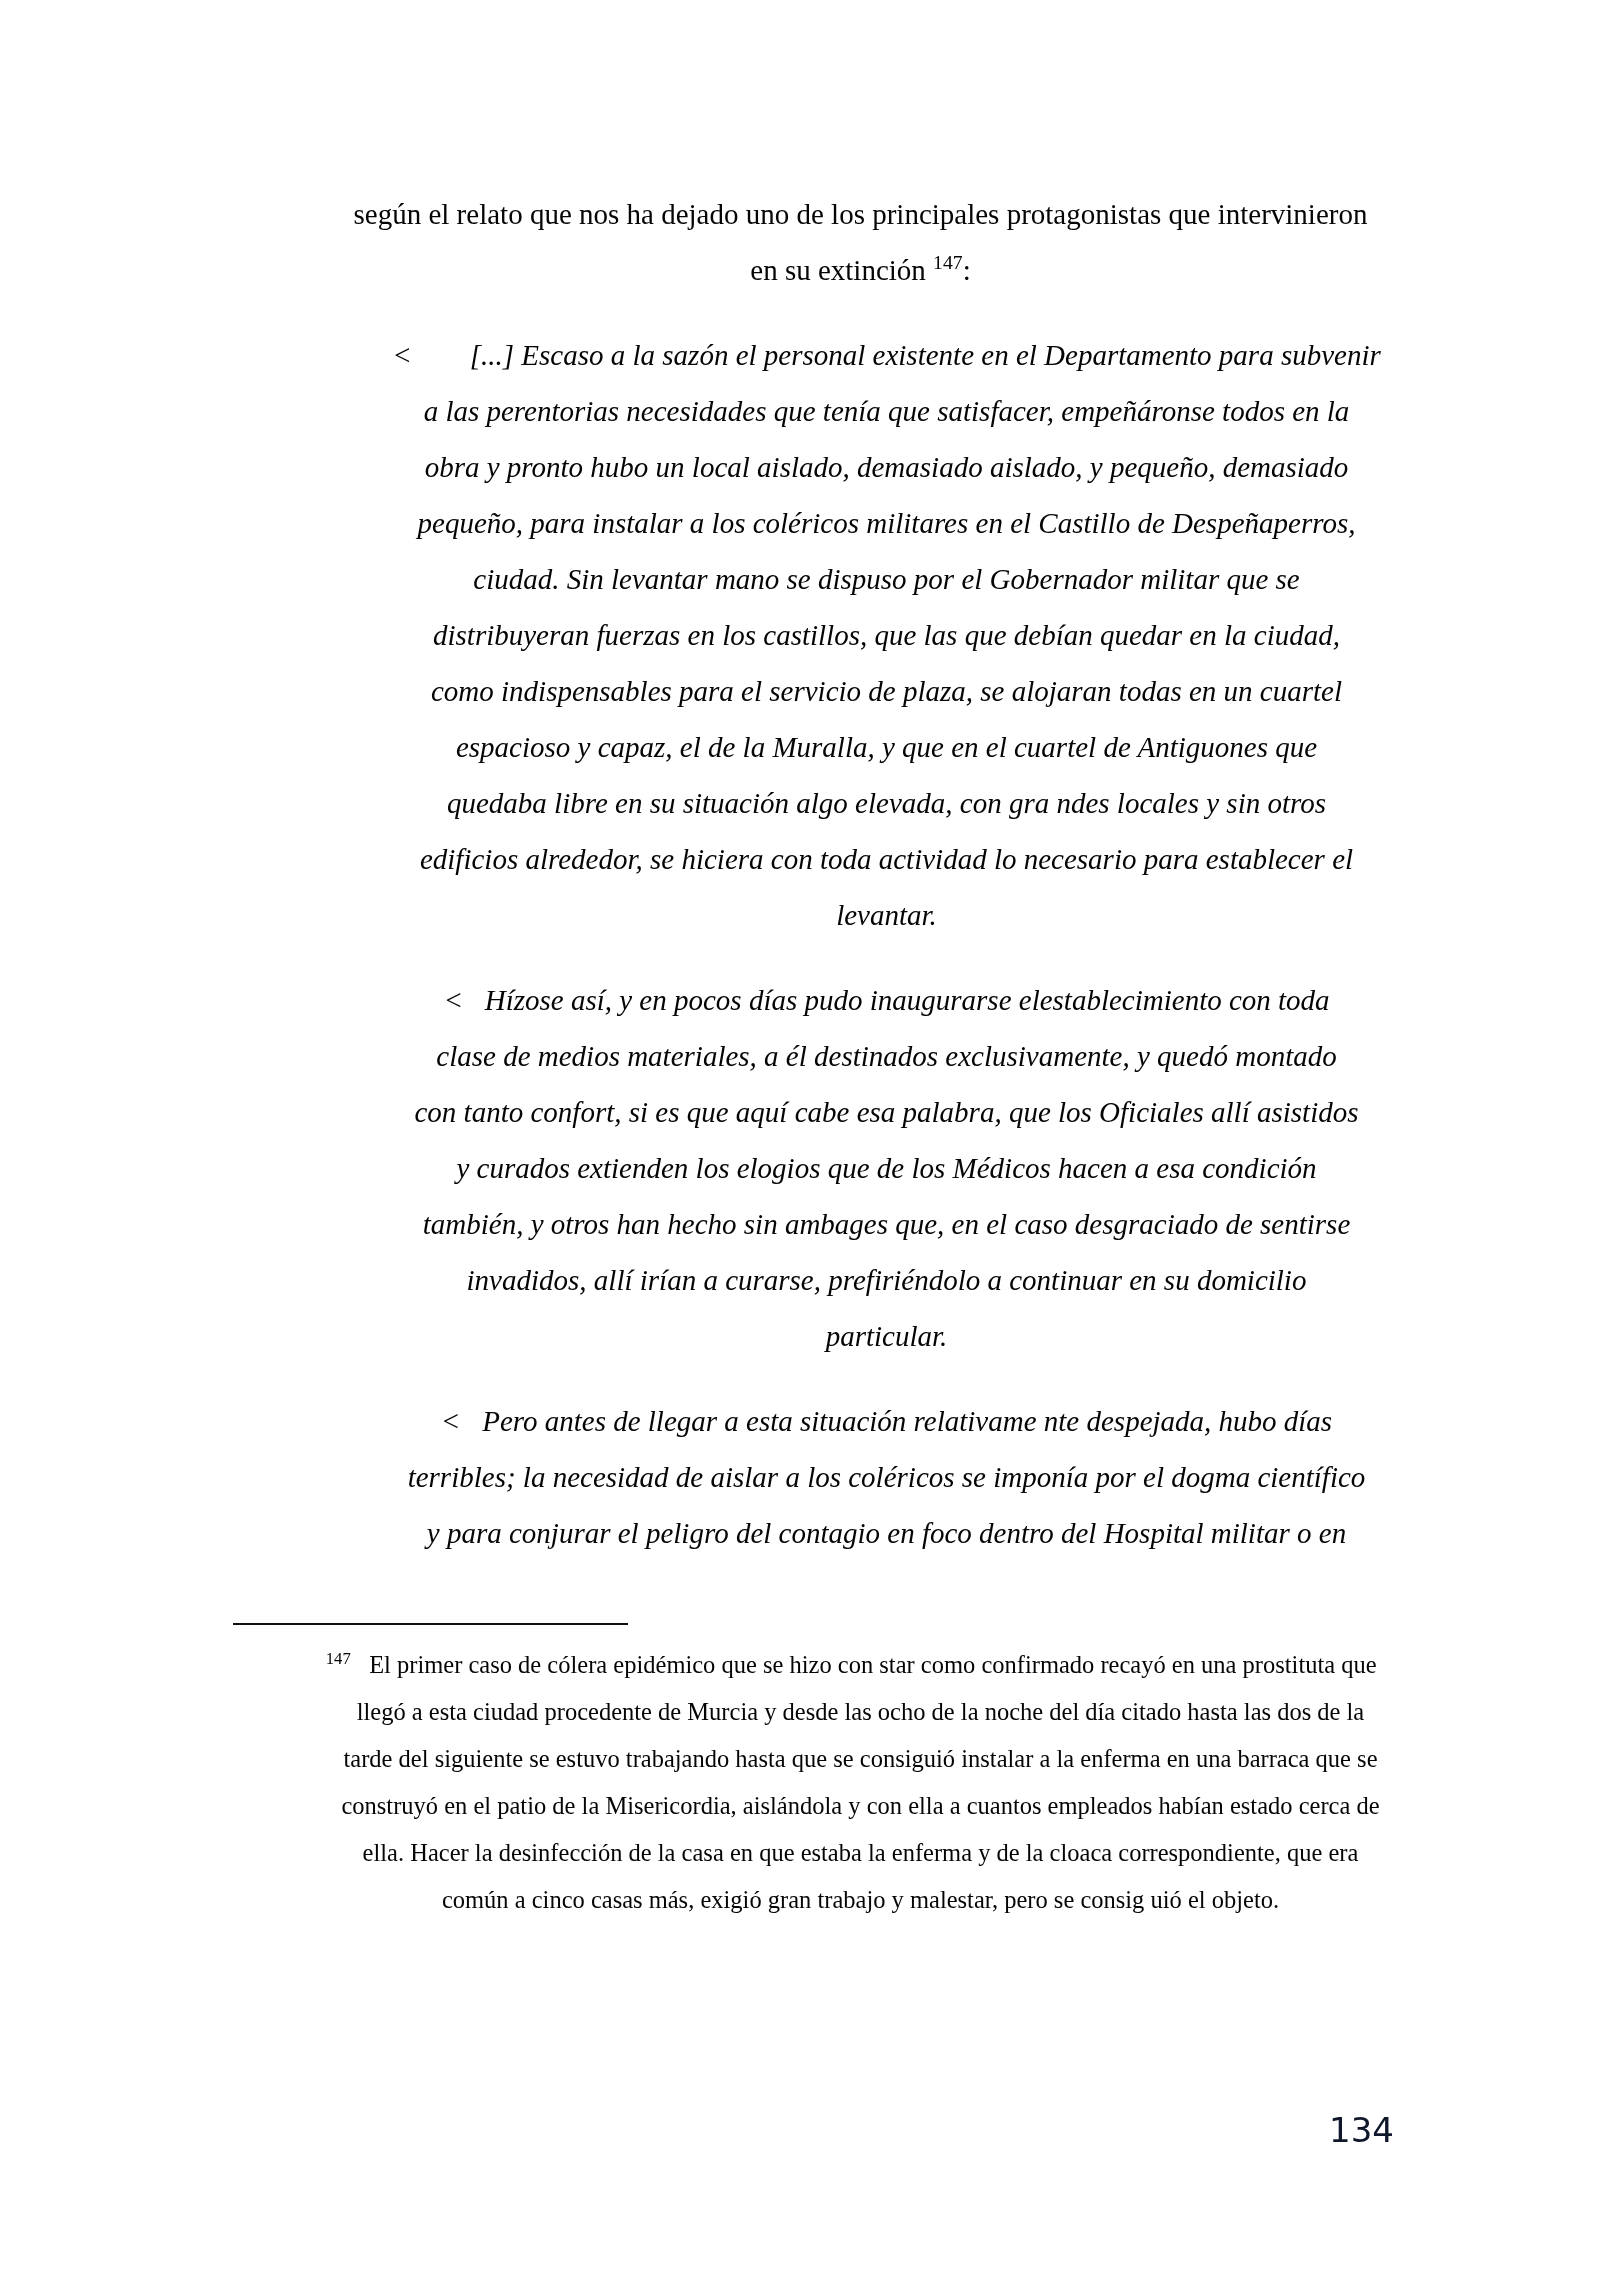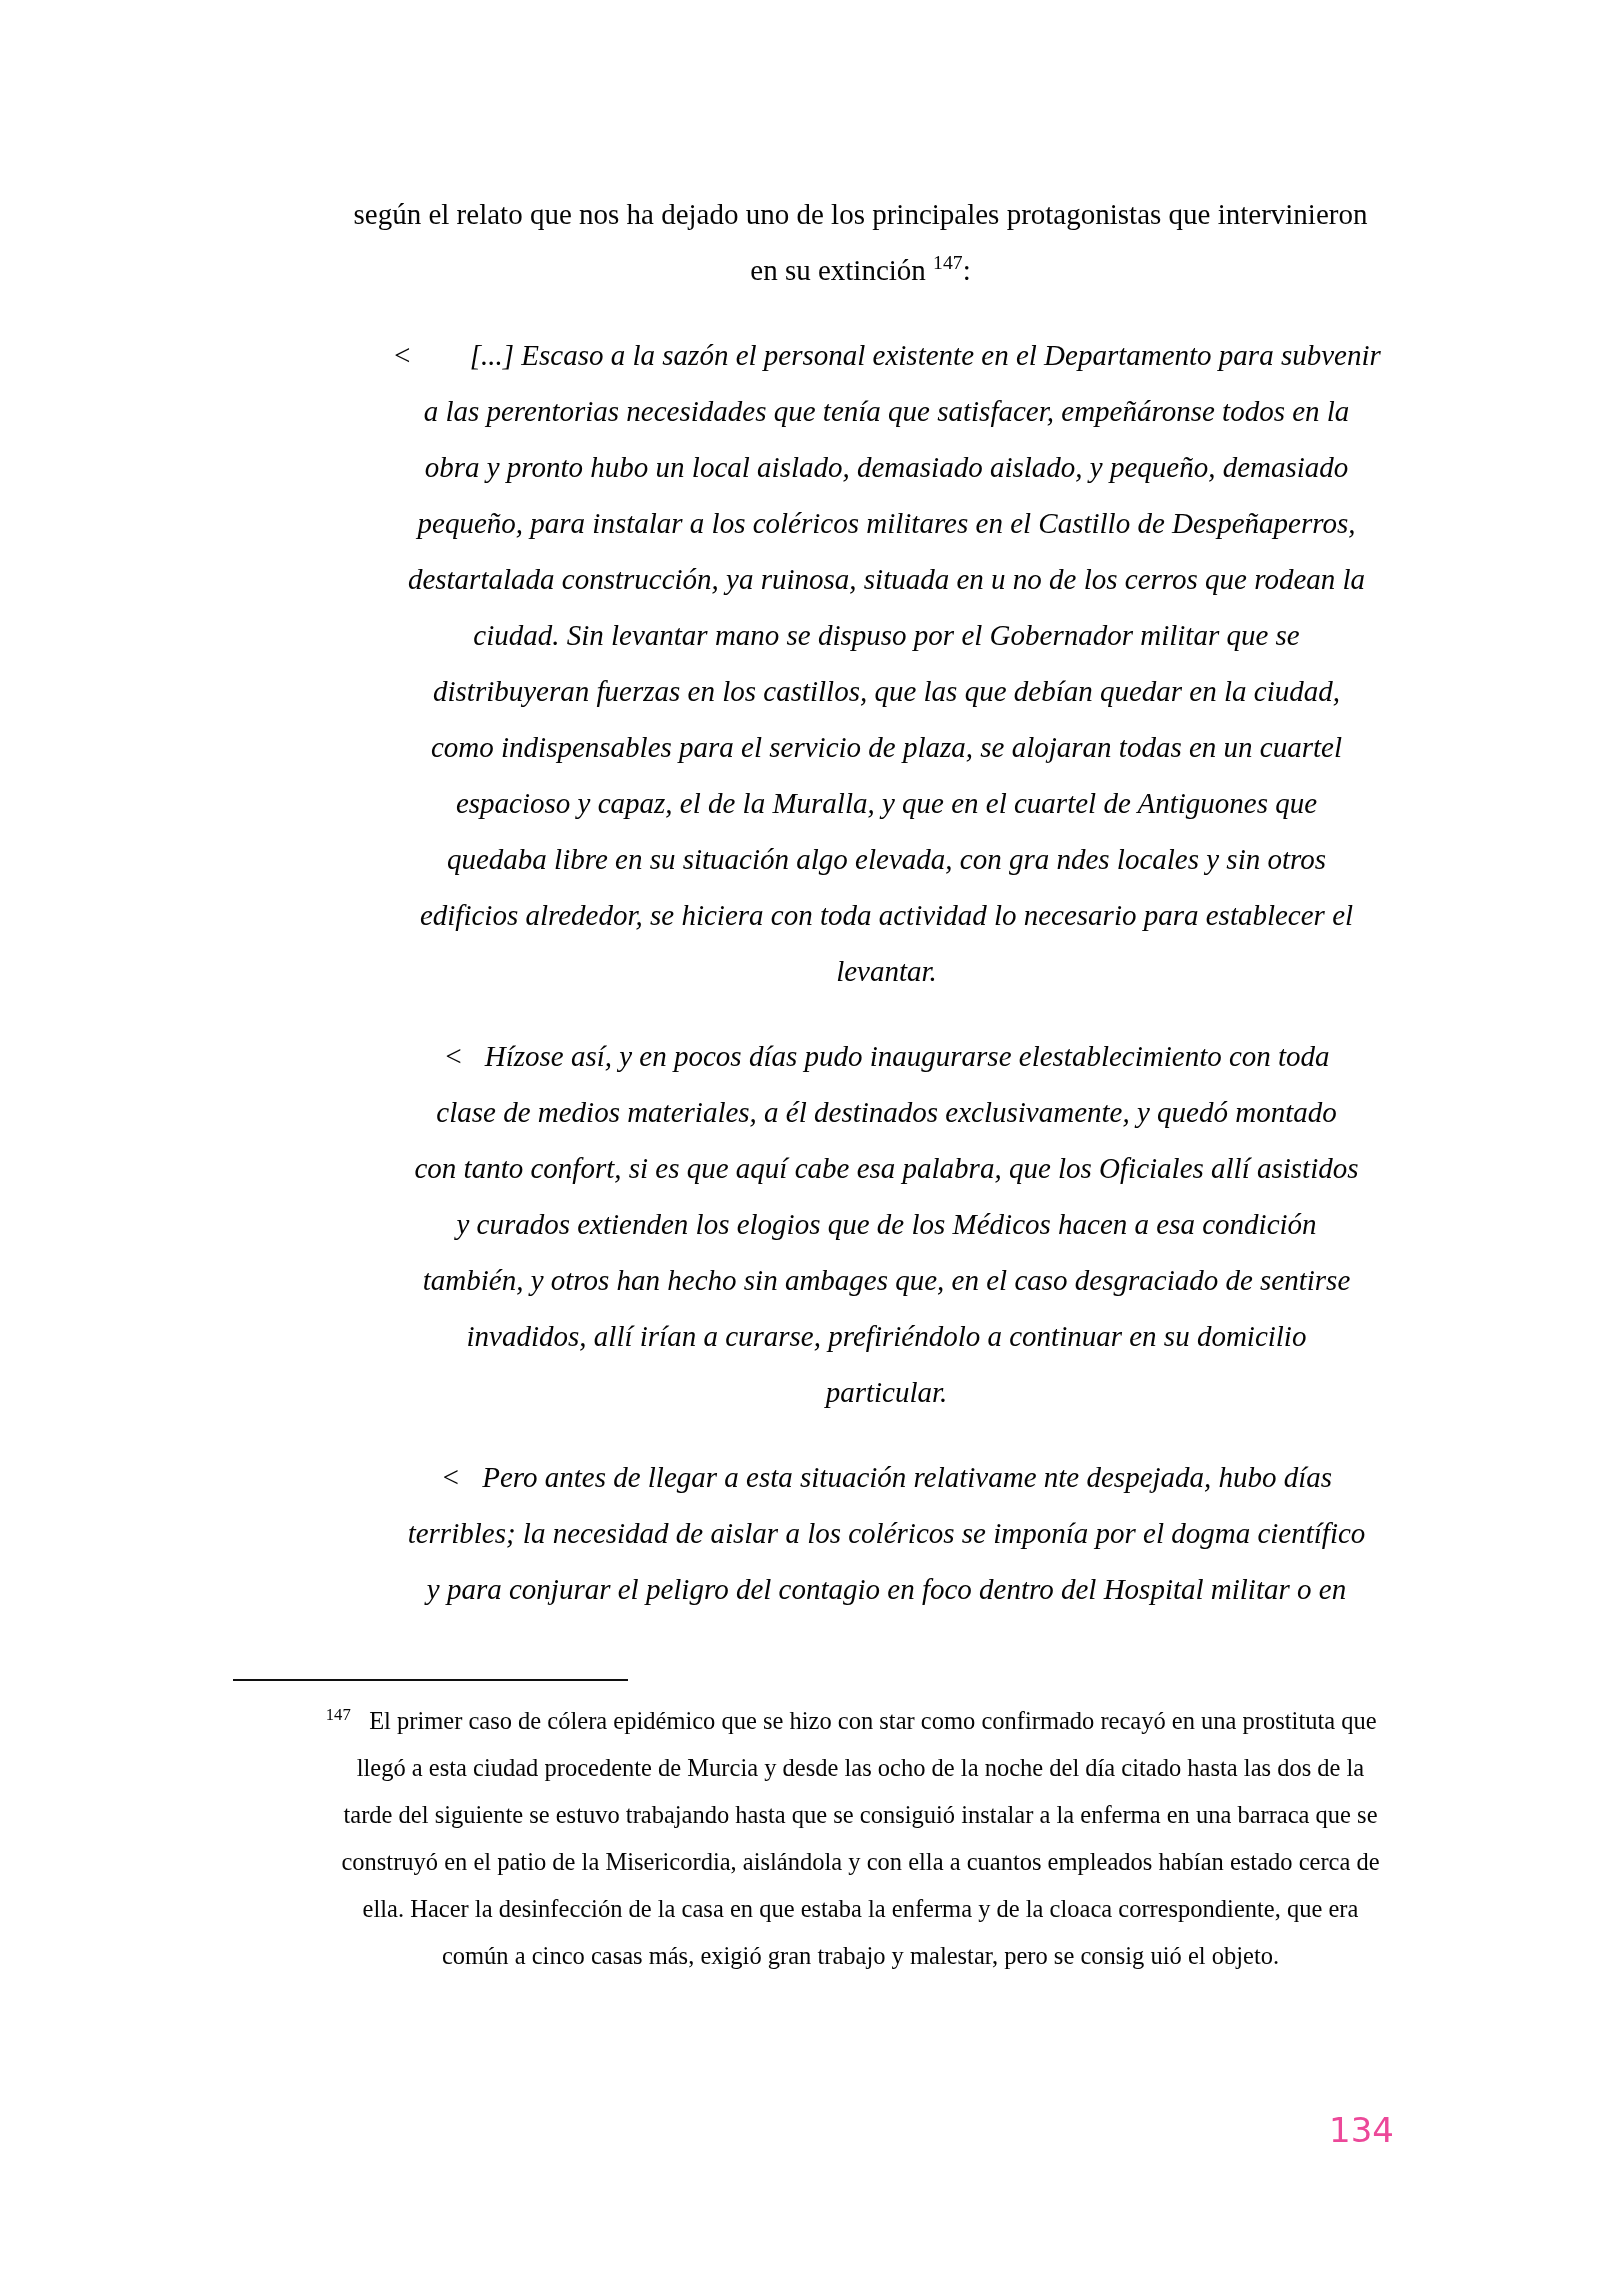--- a/index.html
+++ b/index.html
@@ -50,38 +50,37 @@
     line-height: 47px;
     height: 47px;
   }
   .footnote .line:first-child { margin-left: -18.6px; }
   .page-number {
     position: absolute;
     top: 2110px;
     right: 226px;
     font-family: "DejaVu Sans", "Liberation Sans", sans-serif;
     font-size: 34px;
-    color: #ec4899;
+    color: #0f172a;
   }
 </style>
 </head>
 <body>
 
 <div class="content">
   <div class="paragraph intro">
       <div class="line">según el relato que nos ha dejado uno de los principales protagonistas que intervinieron</div>
       <div class="line">en su extinción <sup>147</sup>:</div>
     </div>
 
   <div class="paragraph quote">
       <div class="line">&lt;        [...] Escaso a la sazón el personal existente en el Departamento para subvenir</div>
       <div class="line">a las perentorias necesidades que tenía que satisfacer, empeñáronse todos en la</div>
       <div class="line">obra y pronto hubo un local aislado, demasiado aislado, y pequeño, demasiado</div>
       <div class="line">pequeño, para instalar a los coléricos militares en el Castillo de Despeñaperros,</div>
-      <div class="line">destartalada construcción, ya ruinosa, situada en u no de los cerros que rodean la</div>
       <div class="line">ciudad. Sin levantar mano se dispuso por el Gobernador militar que se</div>
       <div class="line">distribuyeran fuerzas en los castillos, que las que debían quedar en la ciudad,</div>
       <div class="line">como indispensables para el servicio de plaza, se alojaran todas en un cuartel</div>
       <div class="line">espacioso y capaz, el de la Muralla, y que en el cuartel de Antiguones que</div>
       <div class="line">quedaba libre en su situación algo elevada, con gra ndes locales y sin otros</div>
       <div class="line">edificios alrededor, se hiciera con toda actividad lo necesario para establecer el</div>
       <div class="line">levantar.</div>
     </div>
 
   <div class="paragraph quote">

